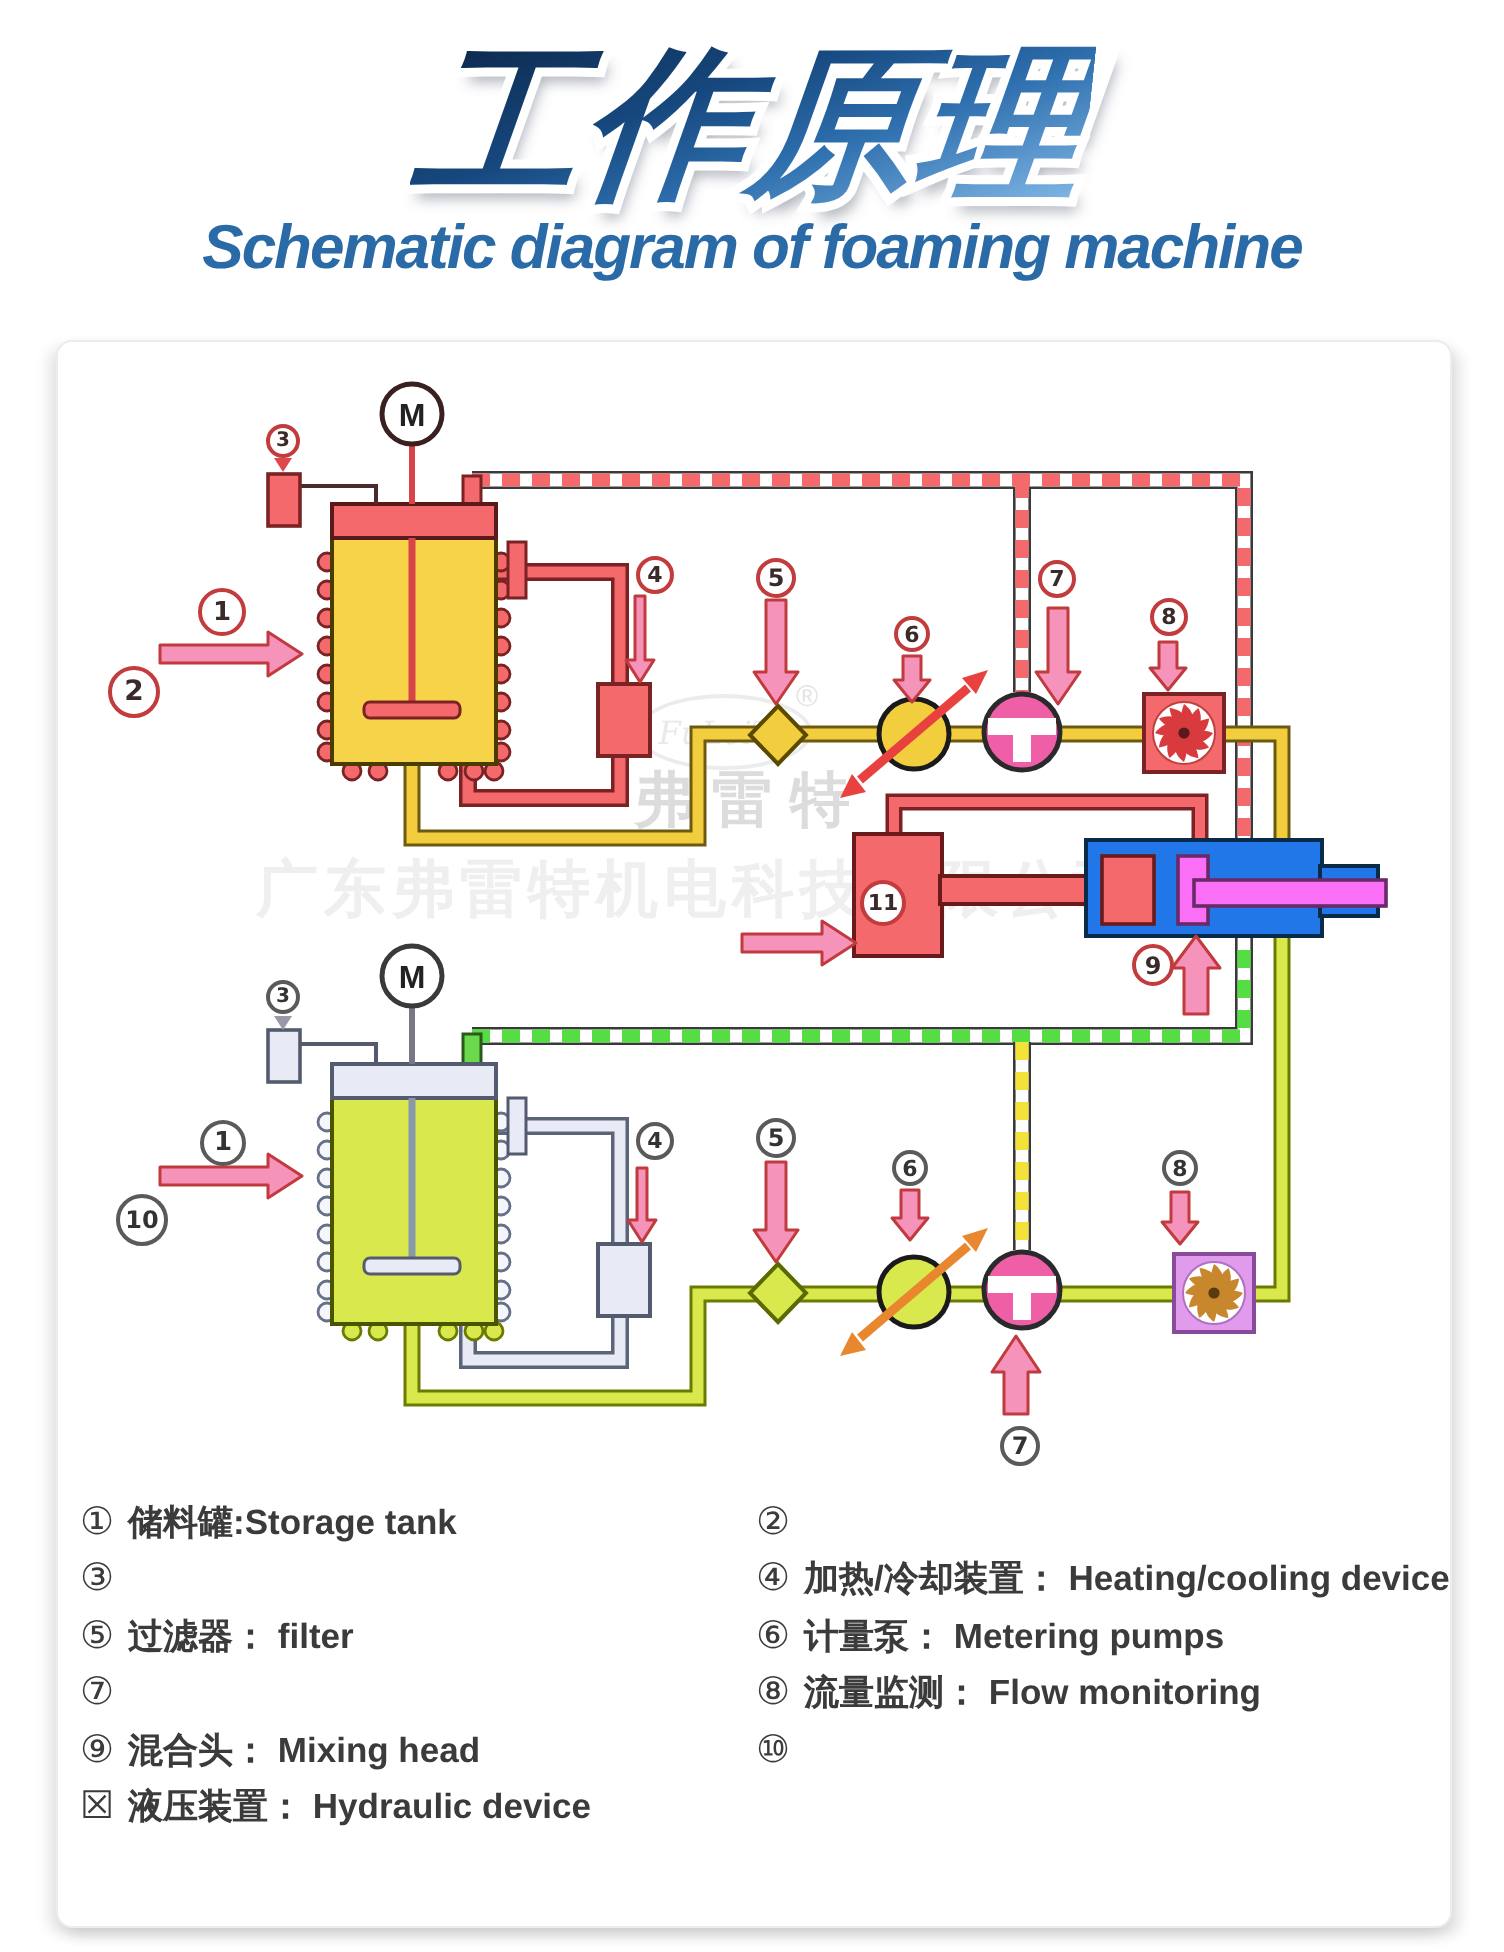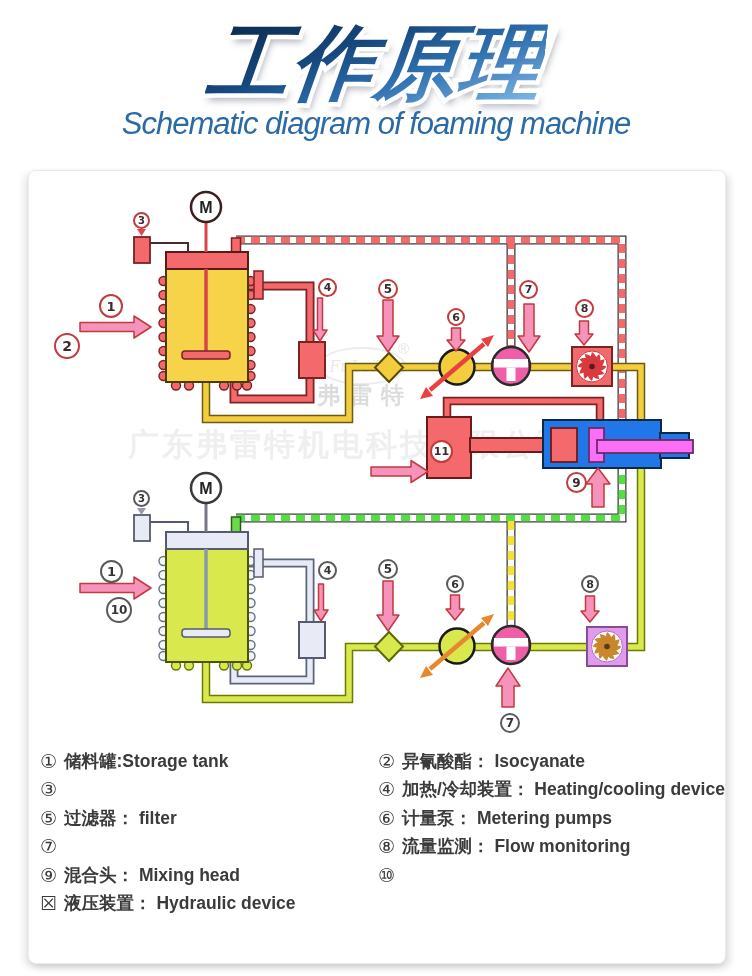--- a/index.html
+++ b/index.html
@@ -7,33 +7,33 @@
         font-family:"Liberation Sans","DejaVu Sans",sans-serif;}
   
   .title-wrap{position:absolute;top:18px;left:0;width:752px;text-align:center;}
   .title-box{position:relative;display:inline-block;font-style:italic;font-weight:bold;
              font-size:82px;line-height:90px;letter-spacing:2px;transform:skewX(-6deg);}
   .title-stroke{position:absolute;left:0;top:0;width:100%;color:#fff;
                 -webkit-text-stroke:9px #ffffff;text-shadow:4px 7px 7px rgba(70,80,100,.45);}
   .title-fill{position:relative;background:linear-gradient(160deg,#0e2c52 8%,#16487e 38%,#2e6fae 62%,#7db4e4 95%);
               -webkit-background-clip:text;background-clip:text;color:transparent;}
   .subtitle{position:absolute;top:106px;left:0;width:752px;text-align:center;
-            font-size:31px;font-style:italic;font-weight:normal;color:#2a6aa6;letter-spacing:-1px;}
+            font-size:31px;font-style:italic;font-weight:bold;color:#2a6aa6;letter-spacing:-1px;}
   
   .panel{position:absolute;left:28px;top:170px;width:696px;height:792px;background:#fff;
          border:1px solid #ececec;border-radius:8px;
          box-shadow:-4px 3px 7px rgba(0,0,0,.10),4px 4px 7px rgba(0,0,0,.12);}
   
   .wm-company{position:absolute;left:128px;top:424px;font-size:31px;font-weight:bold;
               color:#efefef;letter-spacing:3px;white-space:nowrap;}
   .wm-logo{position:absolute;left:318px;top:347px;width:84px;height:34px;border:2px solid #ececec;
            border-radius:50%;display:flex;align-items:center;justify-content:center;
            font-style:italic;font-size:16px;color:#e9e9e9;font-family:"DejaVu Serif",serif;}
   .wm-reg{position:absolute;left:398px;top:340px;font-size:15px;color:#e3e3e3;}
-  .wm-brand{position:absolute;left:317px;top:380px;font-size:23px;font-weight:bold;
+  .wm-brand{position:absolute;left:317px;top:380px;font-size:30px;font-weight:bold;
             color:#dcdcdc;letter-spacing:9px;white-space:nowrap;text-align:right;}
   
   .diagram-svg{position:absolute;left:28px;top:170px;}
   
   .lbl{position:absolute;box-sizing:border-box;border-radius:50%;background:#fff;
        display:flex;align-items:center;justify-content:center;font-weight:bold;color:#3a2a2a;
        font-family:"DejaVu Sans",sans-serif;}
   .lbl.red{border:2px solid #c23b3d;}
   .lbl.gray{border:2px solid #5a5a5a;color:#333;}
   
@@ -281,21 +281,21 @@
   <div class="lbl red" style="left:133px;top:212px;width:17px;height:17px;font-size:10px;">3</div>
   <div class="lbl red" style="left:318px;top:278px;width:19px;height:19px;font-size:11px;">4</div>
   <div class="lbl red" style="left:378px;top:279px;width:20px;height:20px;font-size:12px;">5</div>
   <div class="lbl red" style="left:447px;top:308px;width:18px;height:18px;font-size:11px;">6</div>
   <div class="lbl red" style="left:519px;top:280px;width:19px;height:19px;font-size:11px;">7</div>
   <div class="lbl red" style="left:575px;top:299px;width:19px;height:19px;font-size:11px;">8</div>
   <div class="lbl red" style="left:566px;top:472px;width:21px;height:21px;font-size:12px;">9</div>
   <div class="lbl red" style="left:397px;top:440px;width:23px;height:23px;font-size:11px;margin-left:33px;">11</div>
 
   <div class="lbl gray" style="left:100px;top:560px;width:23px;height:23px;font-size:13px;">1</div>
-  <div class="lbl gray" style="left:58px;top:597px;width:26px;height:26px;font-size:12px;margin-left:48px;">10</div>
+  <div class="lbl gray" style="left:58px;top:597px;width:26px;height:26px;font-size:12px;">10</div>
   <div class="lbl gray" style="left:133px;top:490px;width:17px;height:17px;font-size:10px;">3</div>
   <div class="lbl gray" style="left:318px;top:561px;width:19px;height:19px;font-size:11px;">4</div>
   <div class="lbl gray" style="left:378px;top:559px;width:20px;height:20px;font-size:12px;">5</div>
   <div class="lbl gray" style="left:446px;top:575px;width:18px;height:18px;font-size:11px;">6</div>
   <div class="lbl gray" style="left:500px;top:713px;width:20px;height:20px;font-size:12px;">7</div>
   <div class="lbl gray" style="left:581px;top:575px;width:18px;height:18px;font-size:11px;">8</div>
 
   <div>
     <div class="legend-item" style="left:40px;top:748px;">
       <span class="lnum">①</span>
@@ -315,21 +315,20 @@
       <span class="lnum">⑨</span>
       <span>混合头： Mixing head</span>
       </div>
     <div class="legend-item" style="left:40px;top:890px;">
       <span class="lnum">☒</span>
       <span>液压装置： Hydraulic device</span>
       </div>
 
     <div class="legend-item" style="left:378px;top:748px;">
       <span class="lnum">②</span>
-      <span>异氰酸酯： Isocyanate</span>
       </div>
     <div class="legend-item" style="left:378px;top:776px;">
       <span class="lnum">④</span>
       <span>加热/冷却装置： Heating/cooling device</span>
       </div>
     <div class="legend-item" style="left:378px;top:805px;">
       <span class="lnum">⑥</span>
       <span>计量泵： Metering pumps</span>
       </div>
     <div class="legend-item" style="left:378px;top:833px;">

